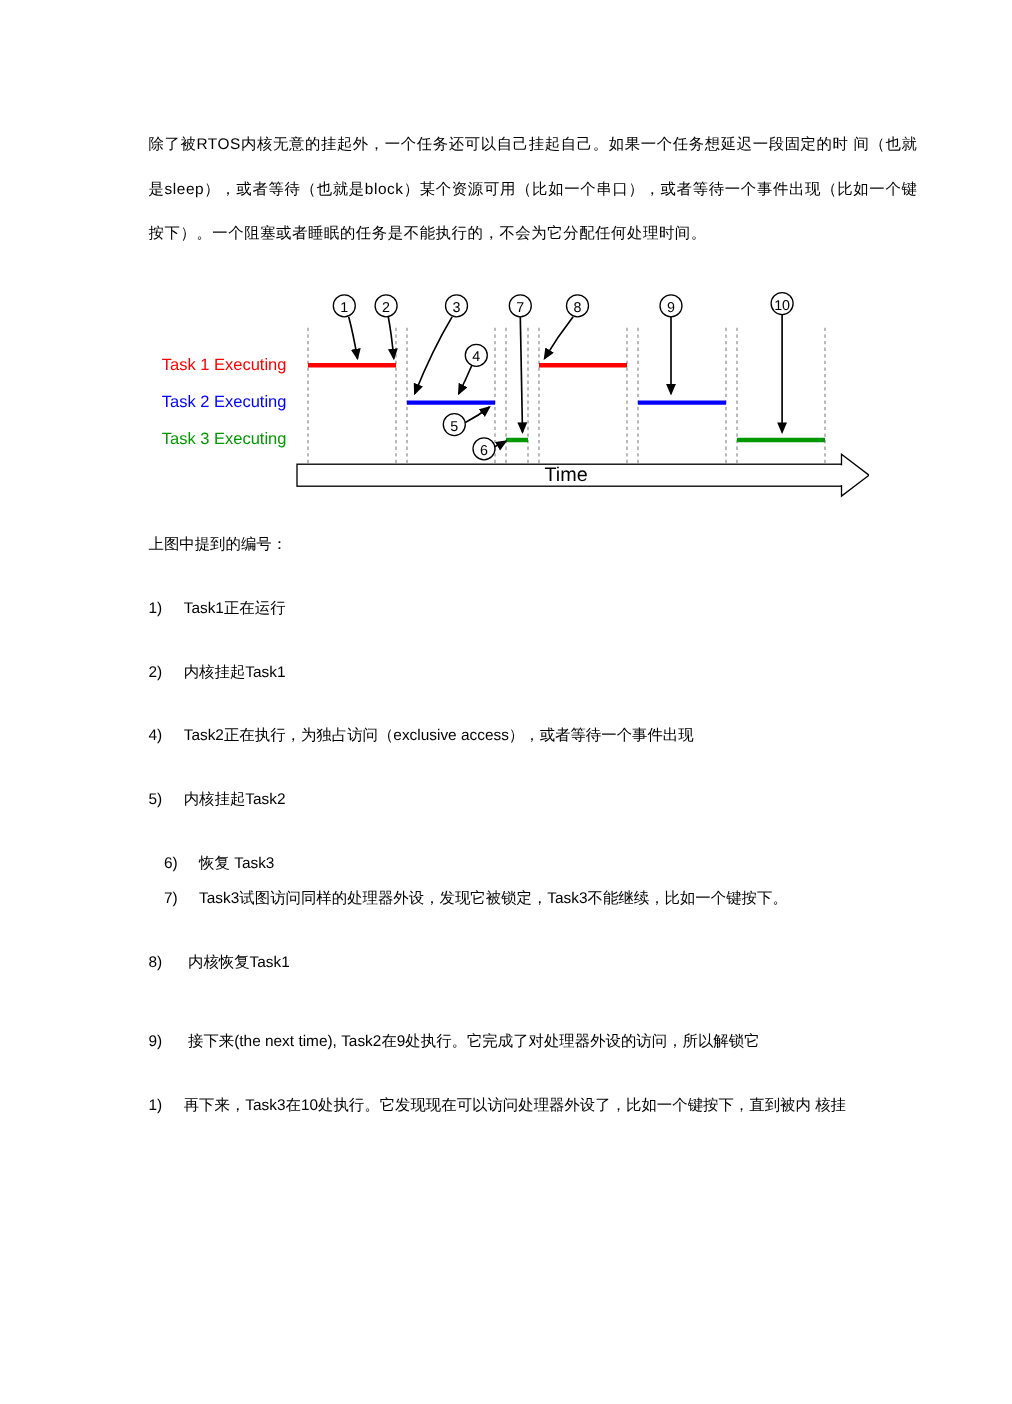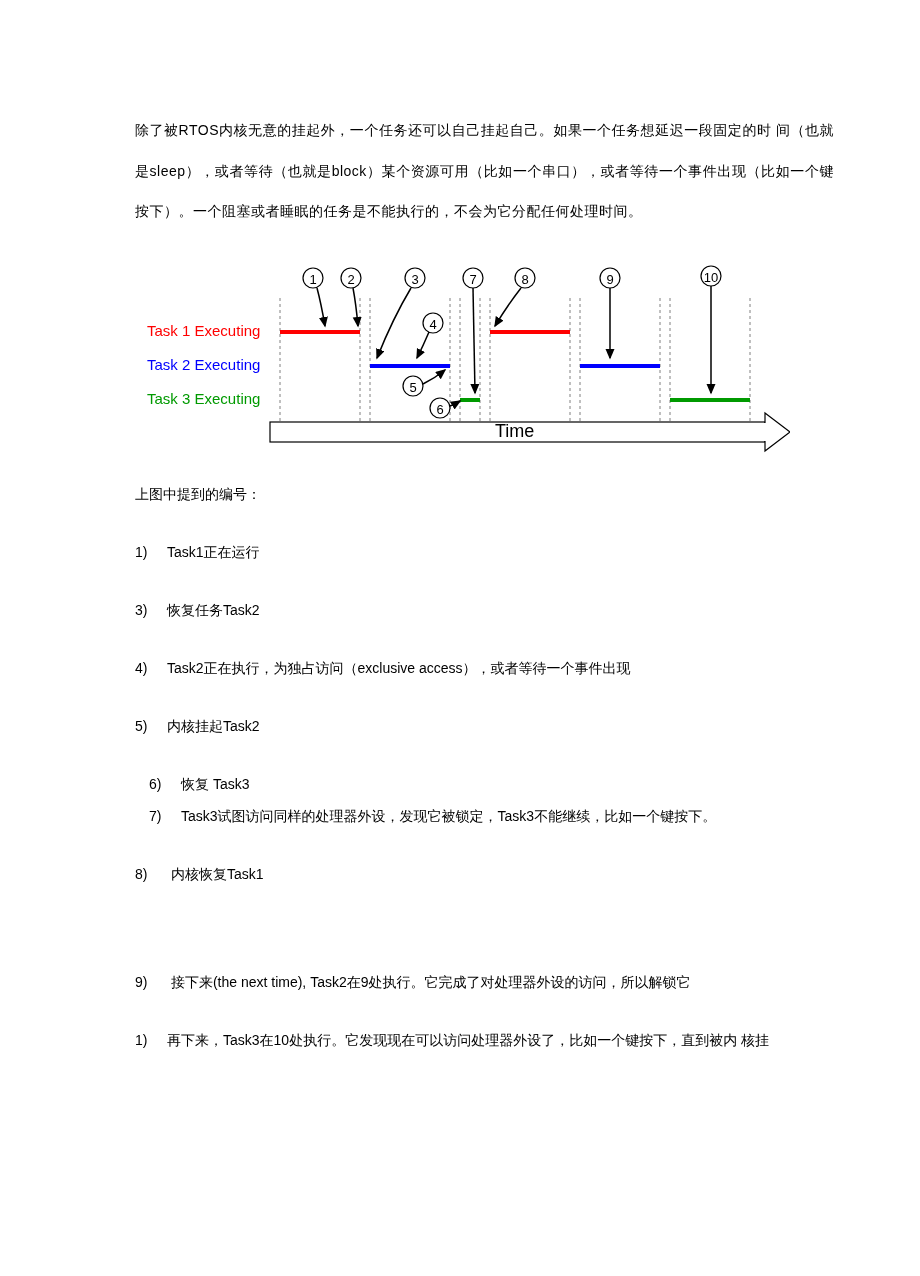--- a/index.html
+++ b/index.html
@@ -157,23 +157,23 @@
         <text x="576" y="19" class="circle-num">10</text>
         <path class="arrow-line" d="M576,28 Q576,80 576,135" marker-end="url(#ah)"></path>
       </g>
     </svg>
   </div>
 
   <div class="caption">上图中提到的编号：</div>
 
   <div id="list-container">
       <div class="list-item"><span class="num">1)</span><span>Task1正在运行</span></div>
-      <div class="list-item"><span class="num">3)</span><span>恢复任务Task2</span></div>
+      <div class="list-item"><span class="num">2)</span><span>内核挂起Task1</span></div>
       <div class="list-item"><span class="num">4)</span><span>Task2正在执行，为独占访问（exclusive access），或者等待一个事件出现</span></div>
       <div class="list-item"><span class="num">5)</span><span>内核挂起Task2</span></div>
       <div class="list-item tight"><span class="num">6)</span><span>恢复 Task3</span></div>
       <div class="list-item tight"><span class="num">7)</span><span>Task3试图访问同样的处理器外设，发现它被锁定，Task3不能继续，比如一个键按下。</span></div>
       <div class="list-item"><span class="num">8)</span><span> 内核恢复Task1</span></div>
-      <div class="list-item" style="margin-top: 90px;"><span class="num">9)</span><span> 接下来(the next time), Task2在9处执行。它完成了对处理器外设的访问，所以解锁它</span></div>
+      <div class="list-item" style="margin-top: 54px;"><span class="num">9)</span><span> 接下来(the next time), Task2在9处执行。它完成了对处理器外设的访问，所以解锁它</span></div>
       <div class="list-item"><span class="num">1)</span><span>再下来，Task3在10处执行。它发现现在可以访问处理器外设了，比如一个键按下，直到被内 核挂</span></div>
     </div>
 
 </div>
 
 </body></html>

